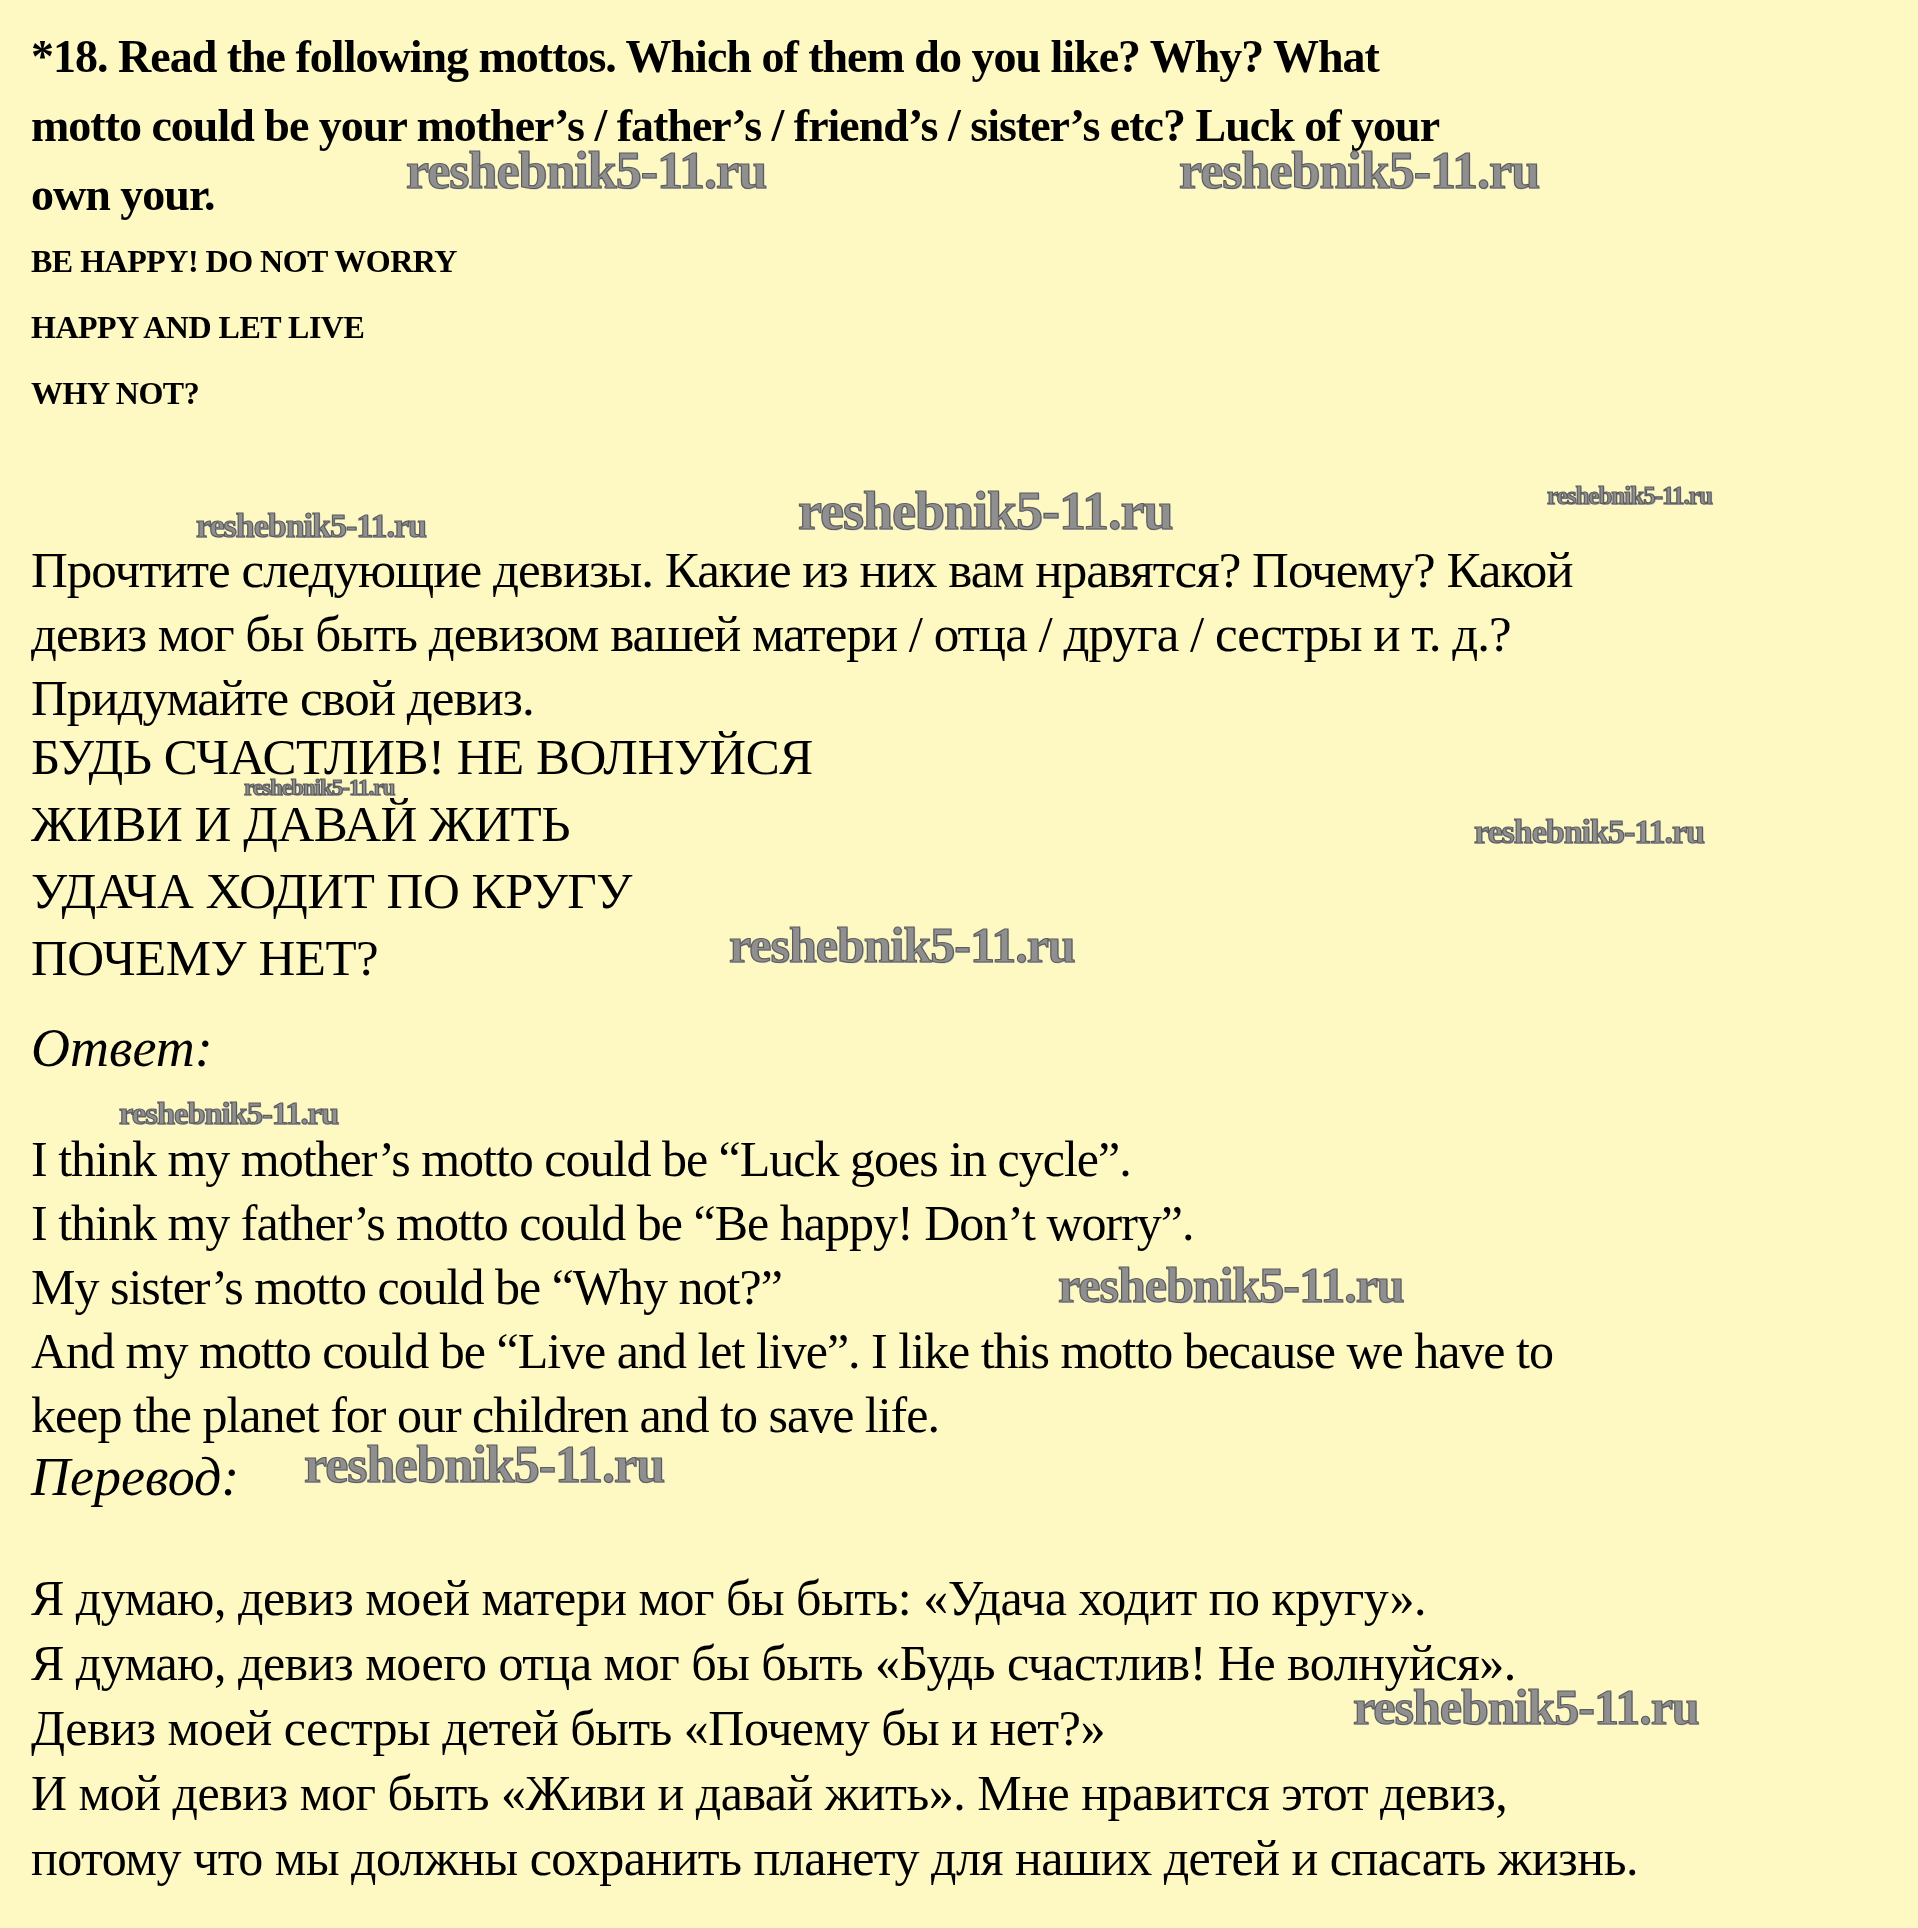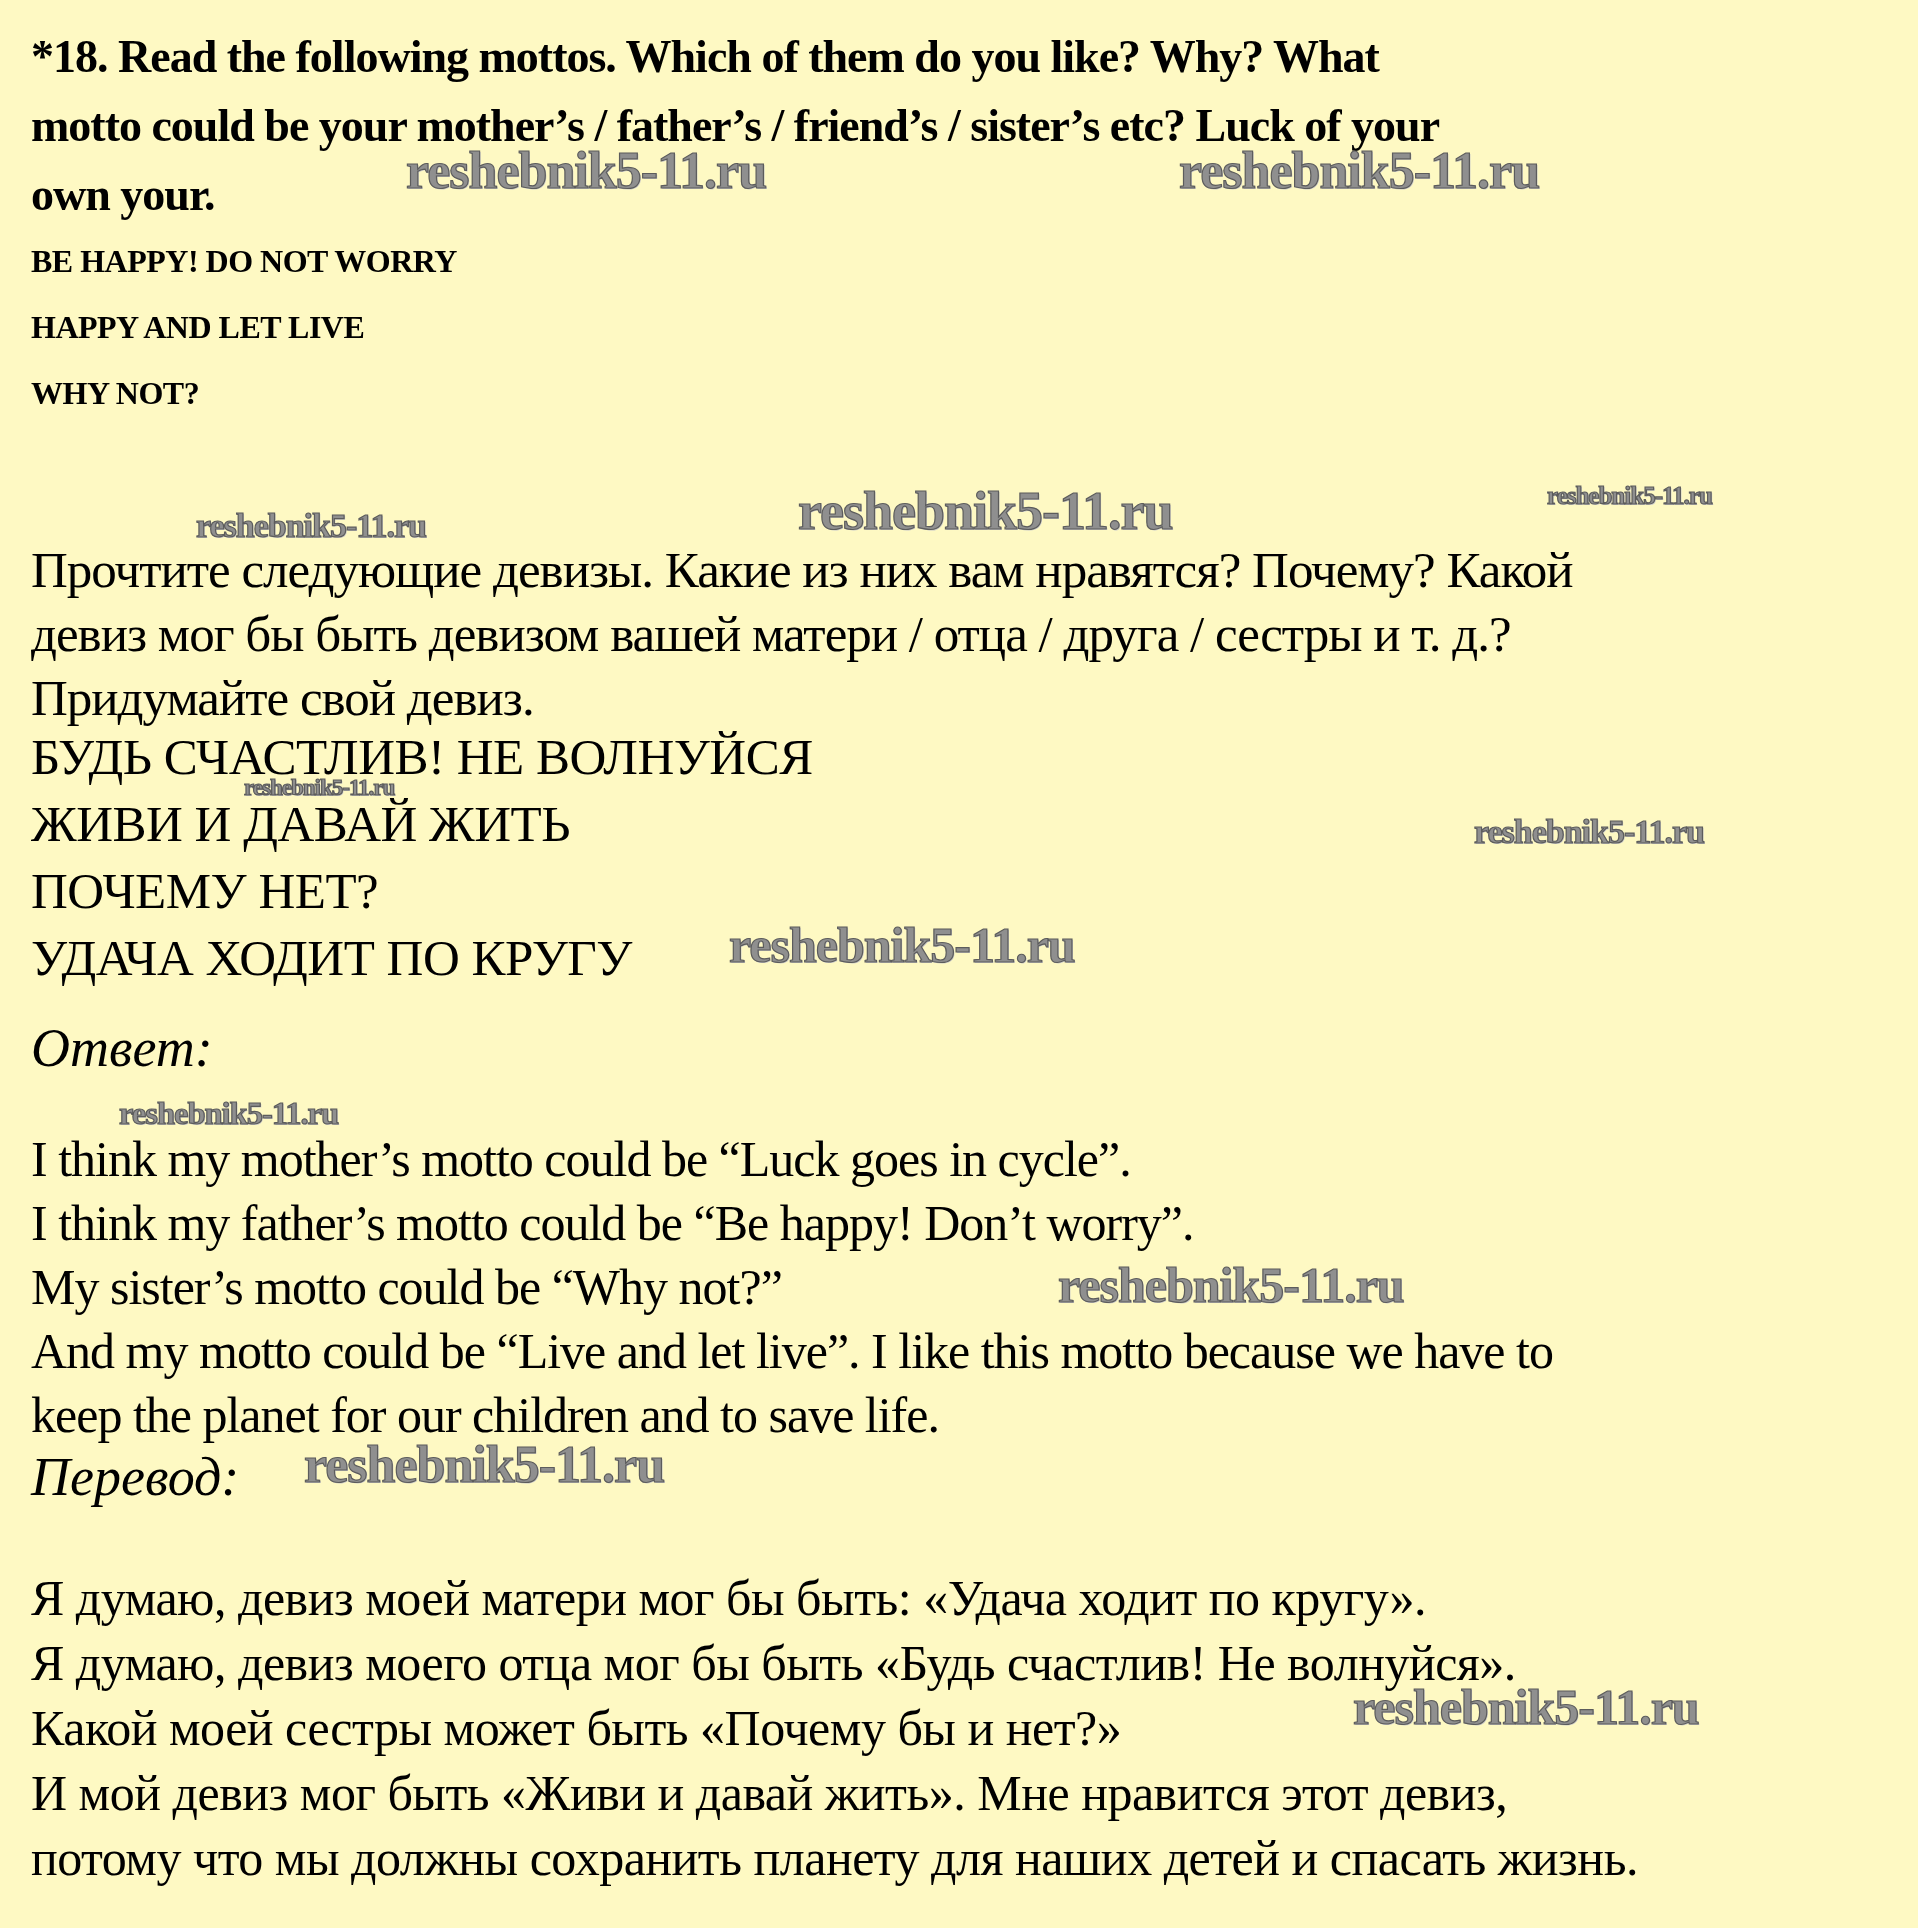--- a/index.html
+++ b/index.html
@@ -102,40 +102,40 @@
 
   <section class="block instr-ru">
       <div class="line">Прочтите следующие девизы. Какие из них вам нравятся? Почему? Какой</div>
       <div class="line">девиз мог бы быть девизом вашей матери / отца / друга / сестры и т. д.?</div>
       <div class="line">Придумайте свой девиз.</div>
     </section>
 
   <section class="block mottos-ru">
       <div class="line">БУДЬ СЧАСТЛИВ! НЕ ВОЛНУЙСЯ</div>
       <div class="line">ЖИВИ И ДАВАЙ ЖИТЬ</div>
+      <div class="line">УДАЧА ХОДИТ ПО КРУГУ</div>
       <div class="line">ПОЧЕМУ НЕТ?</div>
-      <div class="line">УДАЧА ХОДИТ ПО КРУГУ</div>
     </section>
 
   <div class="label answer-label">Ответ:</div>
 
   <section class="block answer-en">
       <div class="line">I think my mother’s motto could be “Luck goes in cycle”.</div>
       <div class="line">I think my father’s motto could be “Be happy! Don’t worry”.</div>
       <div class="line">My sister’s motto could be “Why not?”</div>
       <div class="line">And my motto could be “Live and let live”. I like this motto because we have to</div>
       <div class="line">keep the planet for our children and to save life.</div>
     </section>
 
   <div class="label translation-label">Перевод:</div>
 
   <section class="block trans-ru">
       <div class="line">Я думаю, девиз моей матери мог бы быть: «Удача ходит по кругу».</div>
       <div class="line">Я думаю, девиз моего отца мог бы быть «Будь счастлив! Не волнуйся».</div>
-      <div class="line">Какой моей сестры может быть «Почему бы и нет?»</div>
+      <div class="line">Девиз моей сестры детей быть «Почему бы и нет?»</div>
       <div class="line">И мой девиз мог быть «Живи и давай жить». Мне нравится этот девиз,</div>
       <div class="line">потому что мы должны сохранить планету для наших детей и спасать жизнь.</div>
     </section>
 
   <div id="watermark-layer">
       <span class="wm" style="left: 406px; top: 145px; font-size: 52px;">reshebnik5-11.ru</span>
       <span class="wm" style="left: 1179px; top: 145px; font-size: 52px;">reshebnik5-11.ru</span>
       <span class="wm" style="left: 196px; top: 509px; font-size: 34px;">reshebnik5-11.ru</span>
       <span class="wm" style="left: 798px; top: 484px; font-size: 54px;">reshebnik5-11.ru</span>
       <span class="wm" style="left: 1547px; top: 483px; font-size: 25px;">reshebnik5-11.ru</span>

